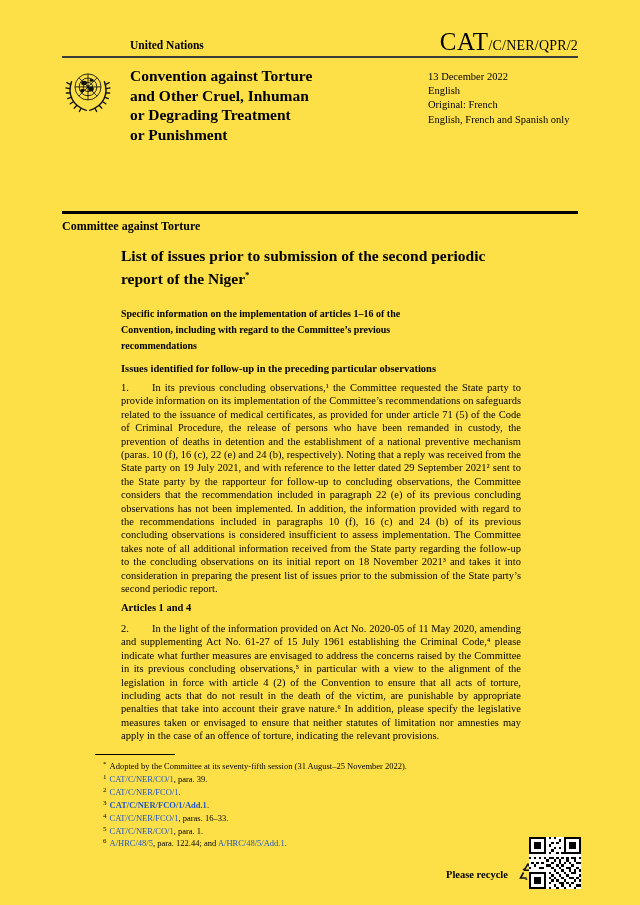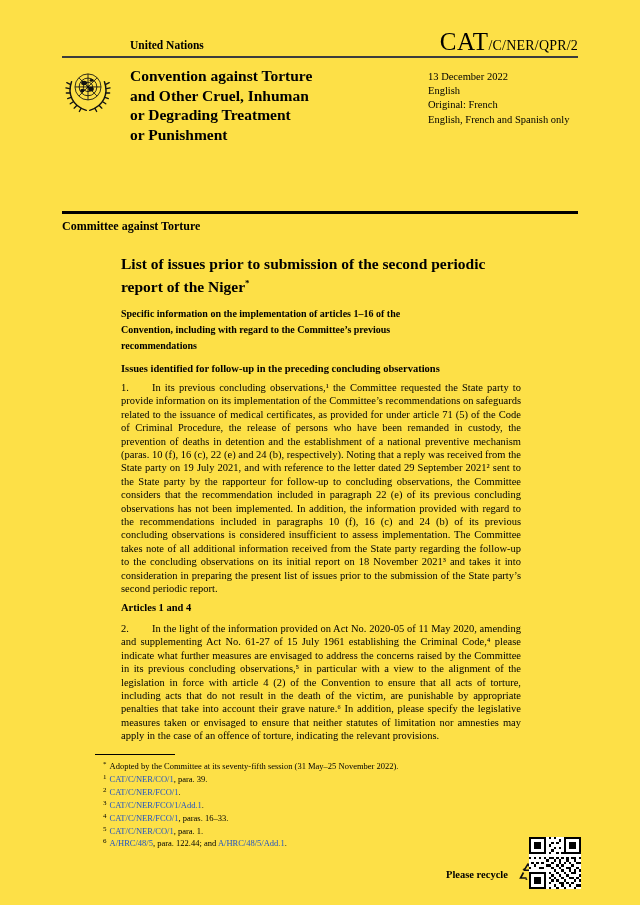--- a/index.html
+++ b/index.html
@@ -38,21 +38,21 @@
   .thick-rule {
     position:absolute; left:62px; top:211px; width:516px; height:3px;
     background:#000;
   }
   
   .committee {
     position:absolute; left:62px; top:219px;
     font-size:12px; font-weight:bold;
   }
   .doc-title {
-    position:absolute; left:121px; top:254px; width:420px;
+    position:absolute; left:121px; top:246px; width:420px;
     font-size:15.5px; font-weight:bold; line-height:19.5px;
   }
   .doc-title .t { white-space:pre-line; }
   .doc-title sup { font-size:9px; vertical-align:6px; }
   .subtitle {
     position:absolute; left:121px; top:306px; width:420px;
     font-size:10px; font-weight:bold; line-height:16px;
     white-space:pre-line;
   }
   .run-head {
@@ -155,34 +155,34 @@
 
   <div class="committee">Committee against Torture</div>
 
   <div class="doc-title"><span class="t">List of issues prior to submission of the second periodic
 report of the Niger</span><sup>*</sup></div>
 
   <div class="subtitle">Specific information on the implementation of articles 1–16 of the
 Convention, including with regard to the Committee’s previous
 recommendations</div>
 
-  <div class="run-head head-issues">Issues identified for follow-up in the preceding concluding observations</div>
+  <div class="run-head head-issues">Issues identified for follow-up in the preceding particular observations</div>
 
   <p class="body-para p1"><span class="para-num">1.</span><span>In its previous concluding observations,¹ the Committee requested the State party to provide information on its implementation of the Committee’s recommendations on safeguards related to the issuance of medical certificates, as provided for under article 71 (5) of the Code of Criminal Procedure, the release of persons who have been remanded in custody, the prevention of deaths in detention and the establishment of a national preventive mechanism (paras. 10 (f), 16 (c), 22 (e) and 24 (b), respectively). Noting that a reply was received from the State party on 19 July 2021, and with reference to the letter dated 29 September 2021² sent to the State party by the rapporteur for follow-up to concluding observations, the Committee considers that the recommendation included in paragraph 22 (e) of its previous concluding observations has not been implemented. In addition, the information provided with regard to the recommendations included in paragraphs 10 (f), 16 (c) and 24 (b) of its previous concluding observations is considered insufficient to assess implementation. The Committee takes note of all additional information received from the State party regarding the follow-up to the concluding observations on its initial report on 18 November 2021³ and takes it into consideration in preparing the present list of issues prior to the submission of the State party’s second periodic report.</span></p>
 
   <div class="run-head head-articles">Articles 1 and 4</div>
 
   <p class="body-para p2"><span class="para-num">2.</span><span>In the light of the information provided on Act No. 2020-05 of 11 May 2020, amending and supplementing Act No. 61-27 of 15 July 1961 establishing the Criminal Code,⁴ please indicate what further measures are envisaged to address the concerns raised by the Committee in its previous concluding observations,⁵ in particular with a view to the alignment of the legislation in force with article 4 (2) of the Convention to ensure that all acts of torture, including acts that do not result in the death of the victim, are punishable by appropriate penalties that take into account their grave nature.⁶ In addition, please specify the legislative measures taken or envisaged to ensure that neither statutes of limitation nor amnesties may apply in the case of an offence of torture, indicating the relevant provisions.</span></p>
 
   <div class="fn-rule"></div>
   <ul class="footnotes">
-    <li><sup>*</sup><span>Adopted by the Committee at its seventy-fifth session (31 May–25 November 2022).</span></li>
+    <li><sup>*</sup><span>Adopted by the Committee at its seventy-fifth session (31 August–25 November 2022).</span></li>
     <li><sup>1</sup><a href="#" class="fn-link" style="color: rgb(34, 85, 196);">CAT/C/NER/CO/1</a><span>, para. 39.</span></li>
     <li><sup>2</sup><a href="#" class="fn-link" style="color: rgb(34, 85, 196);">CAT/C/NER/FCO/1</a><span>.</span></li>
-    <li><sup>3</sup><a href="#" class="fn-link" style="color: rgb(34, 85, 196);">CAT/C/NER/FCO/1/Add.1</a><span>.</span></li>
+    <li><sup>3</sup><a href="#" class="fn-link" style="color: rgb(34, 85, 196); font-weight: bold;">CAT/C/NER/FCO/1/Add.1</a><span>.</span></li>
     <li><sup>4</sup><a href="#" class="fn-link" style="color: rgb(34, 85, 196);">CAT/C/NER/FCO/1</a><span>, paras. 16–33.</span></li>
     <li><sup>5</sup><a href="#" class="fn-link" style="color: rgb(34, 85, 196);">CAT/C/NER/CO/1</a><span>, para. 1.</span></li>
     <li><sup>6</sup><a href="#" class="fn-link" style="color: rgb(34, 85, 196);">A/HRC/48/5</a><span>, para. 122.44; and </span><a href="#" class="fn-link" style="color: rgb(34, 85, 196);">A/HRC/48/5/Add.1</a><span>.</span></li>
   </ul>
 
   <div class="ge-number">GE.22-27559  (E)    130323    130323</div>
 
   <div class="recycle-wrap">
     <span class="recycle-label">Please recycle</span>
     <span>

